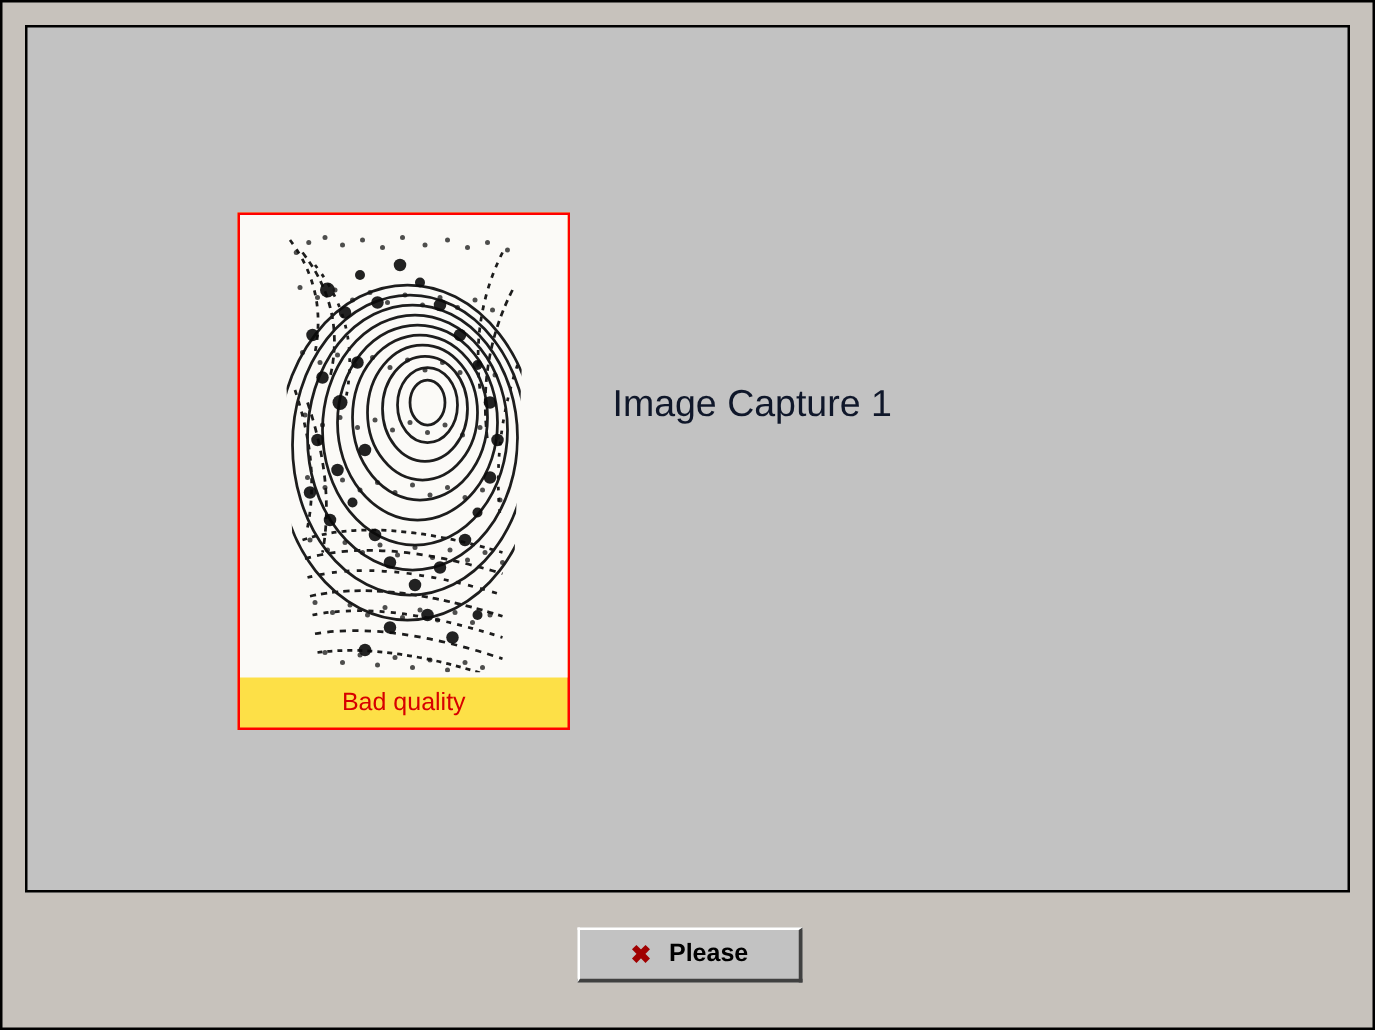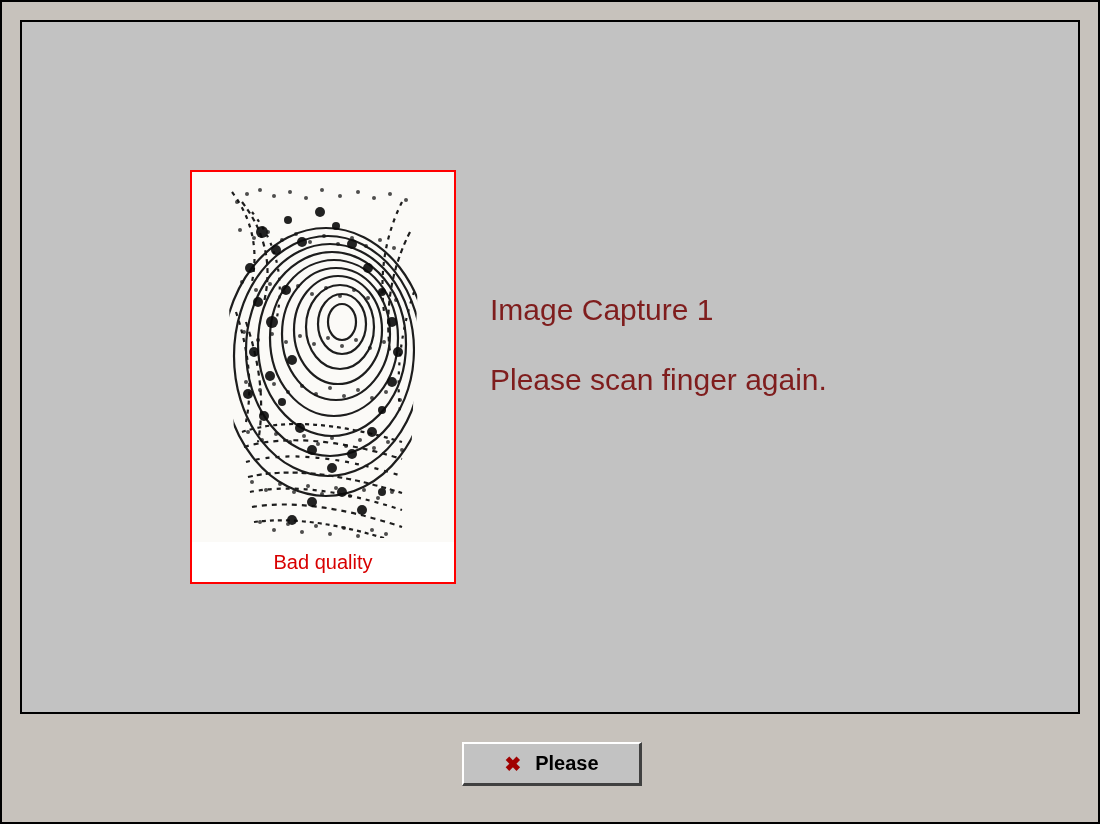--- a/index.html
+++ b/index.html
@@ -24,21 +24,21 @@
       border: 2px solid #000;
       background: #c2c2c2;
     }
     .fingerprint-card {
       position: absolute;
       top: 148px;
       left: 168px;
       width: 266px;
       height: 414px;
       border: 2px solid #f00;
-      background: #ffffff;
+      background: #fde047;
     }
     .fingerprint-image-wrap {
       position: absolute;
       top: 0;
       left: 0;
       width: 100%;
       height: 370px;
       background: #fbfaf7;
       display: flex;
       align-items: stretch;
@@ -52,24 +52,24 @@
       position: absolute;
       bottom: 8px;
       width: 100%;
       text-align: center;
       color: #d80000;
       font-size: 20px;
       font-weight: normal;
     }
     .message-block {
       position: absolute;
-      top: 270px;
+      top: 284px;
       left: 468px;
       font-size: 30px;
-      color: #7f1d1d;
+      color: #0f172a;
       line-height: 1.2;
     }
     .message-title {
       margin-bottom: 34px;
     }
     .cancel-button {
       position: absolute;
       top: 740px;
       left: 460px;
       width: 180px;
@@ -276,21 +276,20 @@
             <circle cx="194" cy="362" r="2"></circle>
           </g>
         </g>
       </svg>
     </div>
     <div class="quality-label">Bad quality</div>
   </div>
 
   <div class="message-block">
     <div class="message-title">Image Capture 1</div>
-    <div>Please scan finger again.</div>
   </div>
 
 </div>
 
 <button class="cancel-button">
   <span class="cancel-icon">✖</span>
   <span>Please</span>
 </button>
 
 </body></html>

